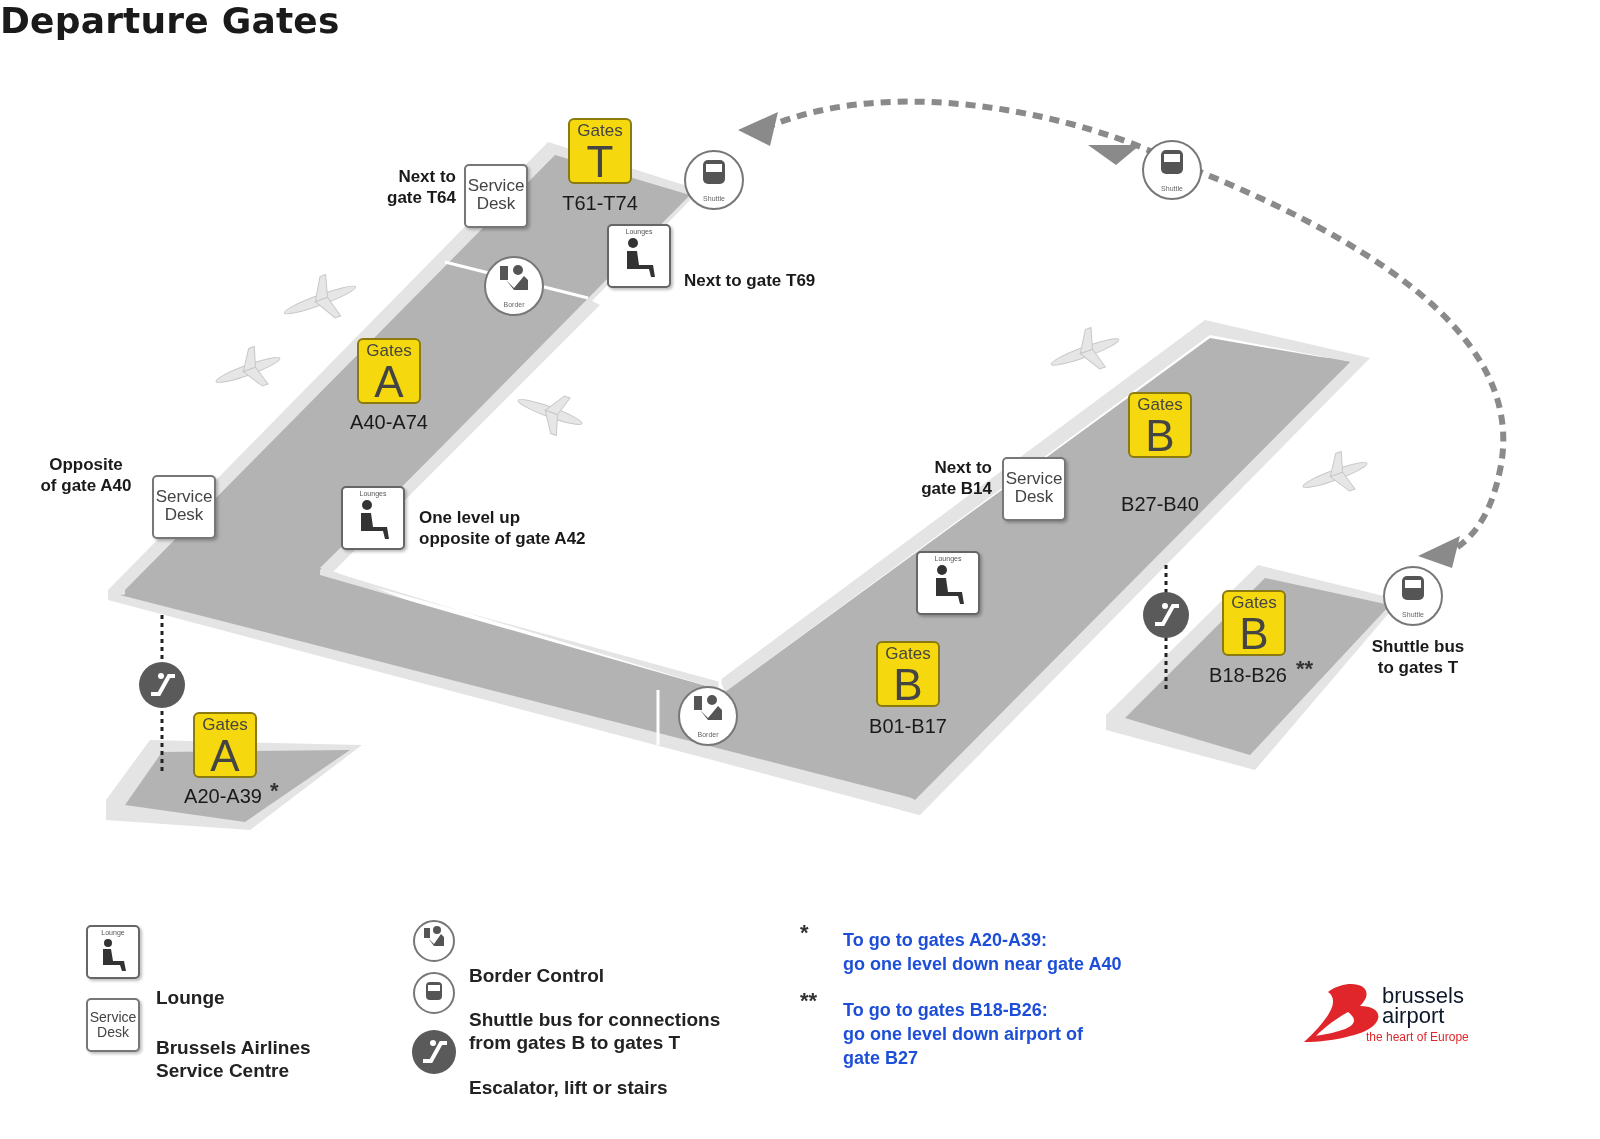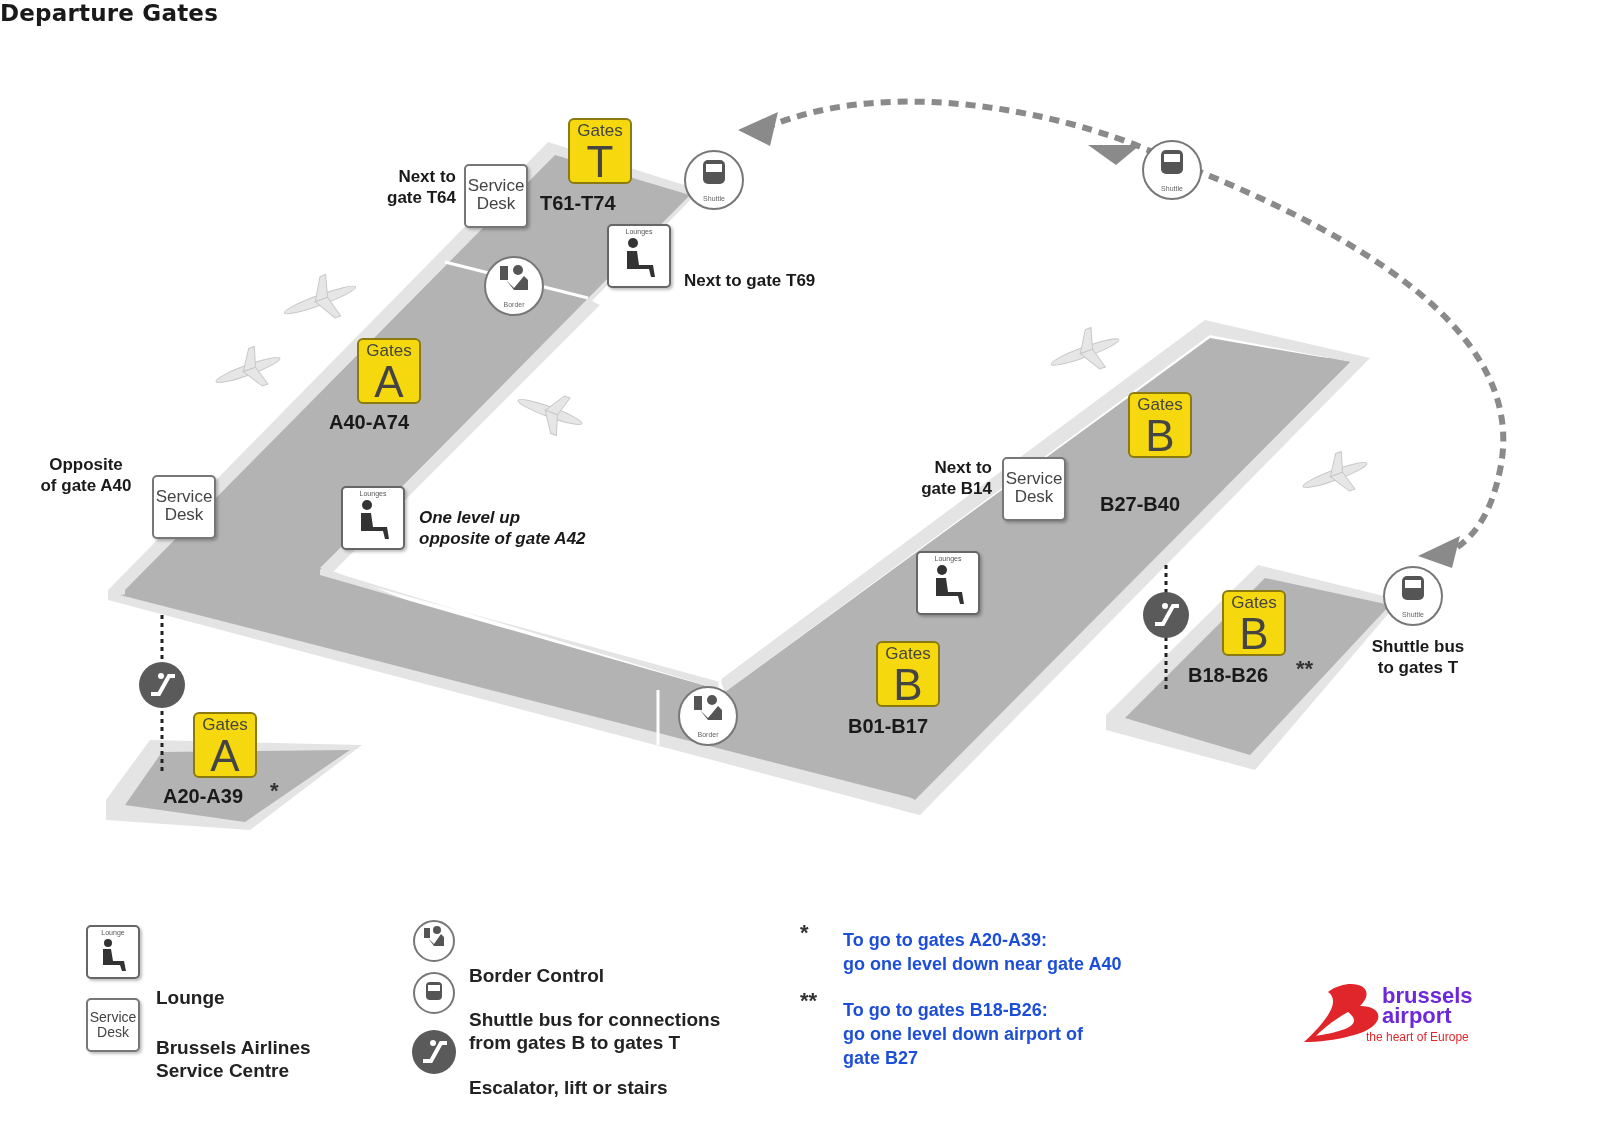--- a/index.html
+++ b/index.html
@@ -1,24 +1,24 @@
 <!DOCTYPE html>
 <html><head>
 <meta charset="utf-8">
 <style>
   html,body{margin:0;padding:0;background:#fff;}
   body{width:1600px;height:1139px;position:relative;overflow:hidden;font-family:"Liberation Sans",sans-serif;color:#1a1a1a;}
   .abs{position:absolute;}
-  #title{left:92px;top:66px;font-size:23px;font-weight:bold;letter-spacing:0.2px;font-family:"DejaVu Sans",sans-serif;}
+  #title{left:92px;top:66px;font-size:36px;font-weight:bold;letter-spacing:0.2px;font-family:"DejaVu Sans",sans-serif;}
   svg#map{position:absolute;left:0;top:0;}
   .lbl{position:absolute;font-weight:bold;font-size:17px;line-height:21px;color:#1a1a1a;font-family:"Liberation Sans",sans-serif;}
   .gate{position:absolute;width:64px;height:66px;background:#f5d90e;border:2px solid #8a7a10;border-radius:6px;text-align:center;color:#444;box-sizing:border-box;}
   .gate .g{font-size:17px;line-height:18px;margin-top:2px;}
   .gate .l{font-size:44px;line-height:44px;font-weight:normal;}
-  .range{position:absolute;font-weight:bold;font-size:20px;text-align:left;width:120px;}
+  .range{position:absolute;font-weight:normal;font-size:20px;text-align:center;width:120px;}
   .sd{position:absolute;width:64px;height:64px;background:#fff;border:2px solid #777;border-radius:5px;box-sizing:border-box;text-align:center;color:#444;font-size:17px;line-height:18px;padding-top:11px;box-shadow:2px 2px 3px rgba(0,0,0,.25);}
   .lg{position:absolute;width:64px;height:64px;background:#fff;border:2px solid #666;border-radius:5px;box-sizing:border-box;box-shadow:2px 2px 3px rgba(0,0,0,.25);}
   .lg .t{font-size:7px;text-align:center;color:#555;margin-top:2px;}
   .circ{position:absolute;width:60px;height:60px;border-radius:50%;background:#fff;border:2px solid #777;box-sizing:border-box;text-align:center;}
   .circ .t{font-size:7px;color:#666;position:absolute;bottom:6px;left:0;right:0;}
   .esc{position:absolute;width:46px;height:46px;border-radius:50%;background:#5a5a5a;}
   .legtxt{position:absolute;font-size:19px;font-weight:bold;line-height:23px;color:#222;margin-top:36px;}
   .note{position:absolute;font-size:18px;font-weight:bold;line-height:24px;color:#1d4ed8;}
   .star{position:absolute;font-size:22px;font-weight:bold;color:#333;}
 </style>
@@ -161,21 +161,21 @@
 </div>
 <div class="lbl" style="left:684px;top:270px;">Next to gate T69</div>
 
 <div class="lg" style="left:341px;top:486px;">
   <div class="t">Lounges</div>
   <svg width="60" height="44">
       <circle cx="24" cy="8" r="5" fill="#333"></circle>
       <path d="M18,16 L28,16 L30,30 L44,30 L46,42 L42,42 L40,34 L18,34 Z" fill="#333"></path>
     </svg>
 </div>
-<div class="lbl" style="left:419px;top:507px;font-style:italic;">
+<div class="lbl" style="left:419px;top:507px;">
     <div>One level up</div>
     <div>opposite of gate A42</div>
   </div>
 
 <div class="lg" style="left:916px;top:551px;">
   <div class="t">Lounges</div>
   <svg width="60" height="44">
       <circle cx="24" cy="8" r="5" fill="#333"></circle>
       <path d="M18,16 L28,16 L30,30 L44,30 L46,42 L42,42 L40,34 L18,34 Z" fill="#333"></path>
     </svg>
@@ -292,18 +292,18 @@
 <div class="note" style="left:843px;top:998px;">
     <div>To go to gates B18-B26:</div>
     <div>go one level down airport of</div>
     <div>gate B27</div>
   </div>
 
 <div class="abs" style="left:1300px;top:978px;width:180px;height:70px;">
   <svg width="90" height="70" style="position:absolute;left:0;top:0;">
     <path d="M4,64 C30,40 40,22 28,14 C50,-2 80,8 60,28 C86,28 86,50 50,58 C36,62 18,64 4,64 Z M48,34 C30,44 20,54 16,58 C40,54 66,48 48,34 Z" fill="#e0262b"></path>
   </svg>
-  <div style="position:absolute;left:82px;top:8px;font-size:22px;font-weight:bold;line-height:20px;color:#6d28d9;">
+  <div style="position:absolute;left:82px;top:8px;font-size:22px;font-weight:normal;line-height:20px;color:#0f172a;">
     <div>brussels</div>
     <div>airport</div>
   </div>
   <div style="position:absolute;left:66px;top:52px;font-size:12px;color:#e0262b;white-space:nowrap;">the heart of Europe</div>
 </div>
 
 </body></html>

